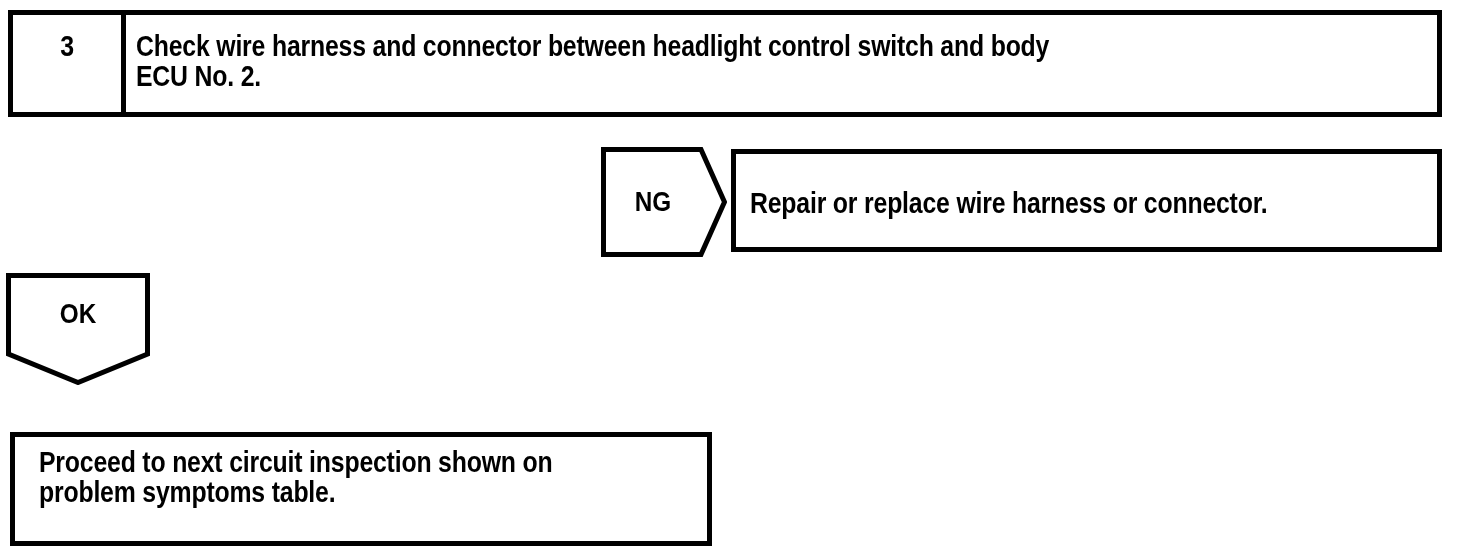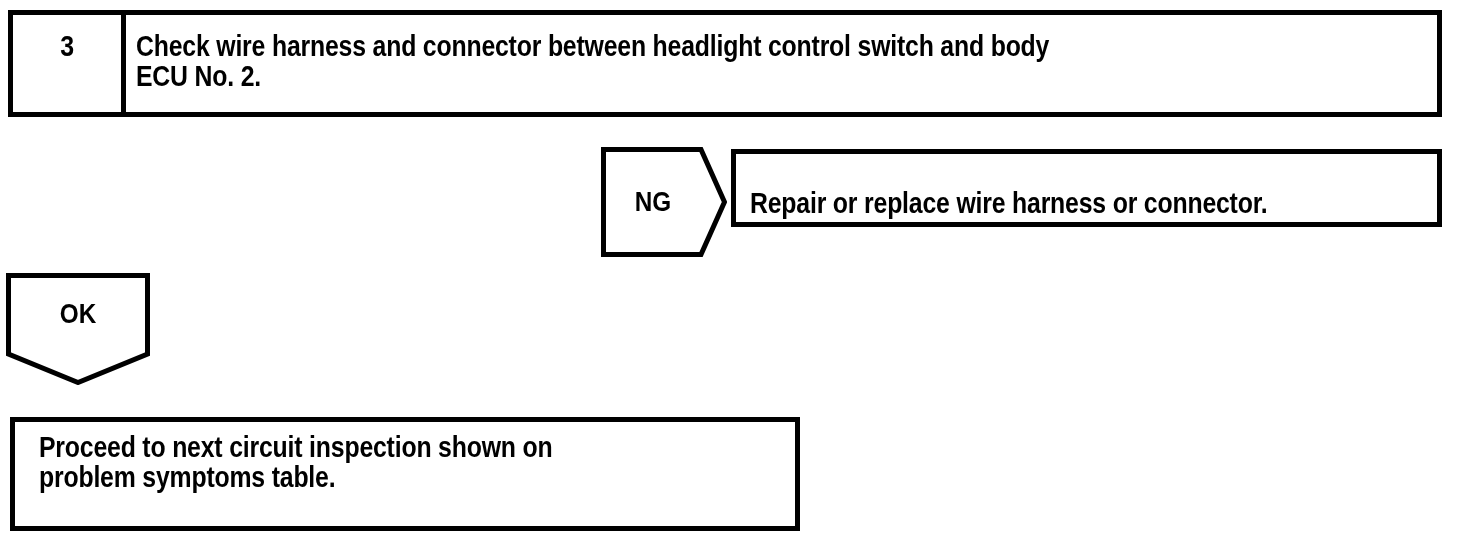--- a/index.html
+++ b/index.html
@@ -101,21 +101,21 @@
     letter-spacing: 0px;
     transform: scaleX(0.9);
     transform-origin: center center;
   }
 
   
   #repair-box {
     left: 731px;
     top: 149px;
     width: 711px;
-    height: 78px;
+    height: 103px;
   }
   #repair-text {
     position: absolute;
     left: 14px;
     top: 34px;
     font-size: 29px;
     font-weight: bold;
     line-height: 30px;
     letter-spacing: -0.2px;
     transform: scaleX(0.855);
@@ -146,22 +146,22 @@
     justify-content: center;
     font-size: 27px;
     font-weight: bold;
     transform: scaleX(0.9);
     transform-origin: center center;
   }
 
   
   #proceed-box {
     left: 10px;
-    top: 417px;
-    width: 790px;
+    top: 432px;
+    width: 702px;
     height: 114px;
   }
   #proceed-text {
     position: absolute;
     left: 24px;
     top: 10px;
     width: 650px;
     font-size: 29px;
     font-weight: bold;
     line-height: 30px;

